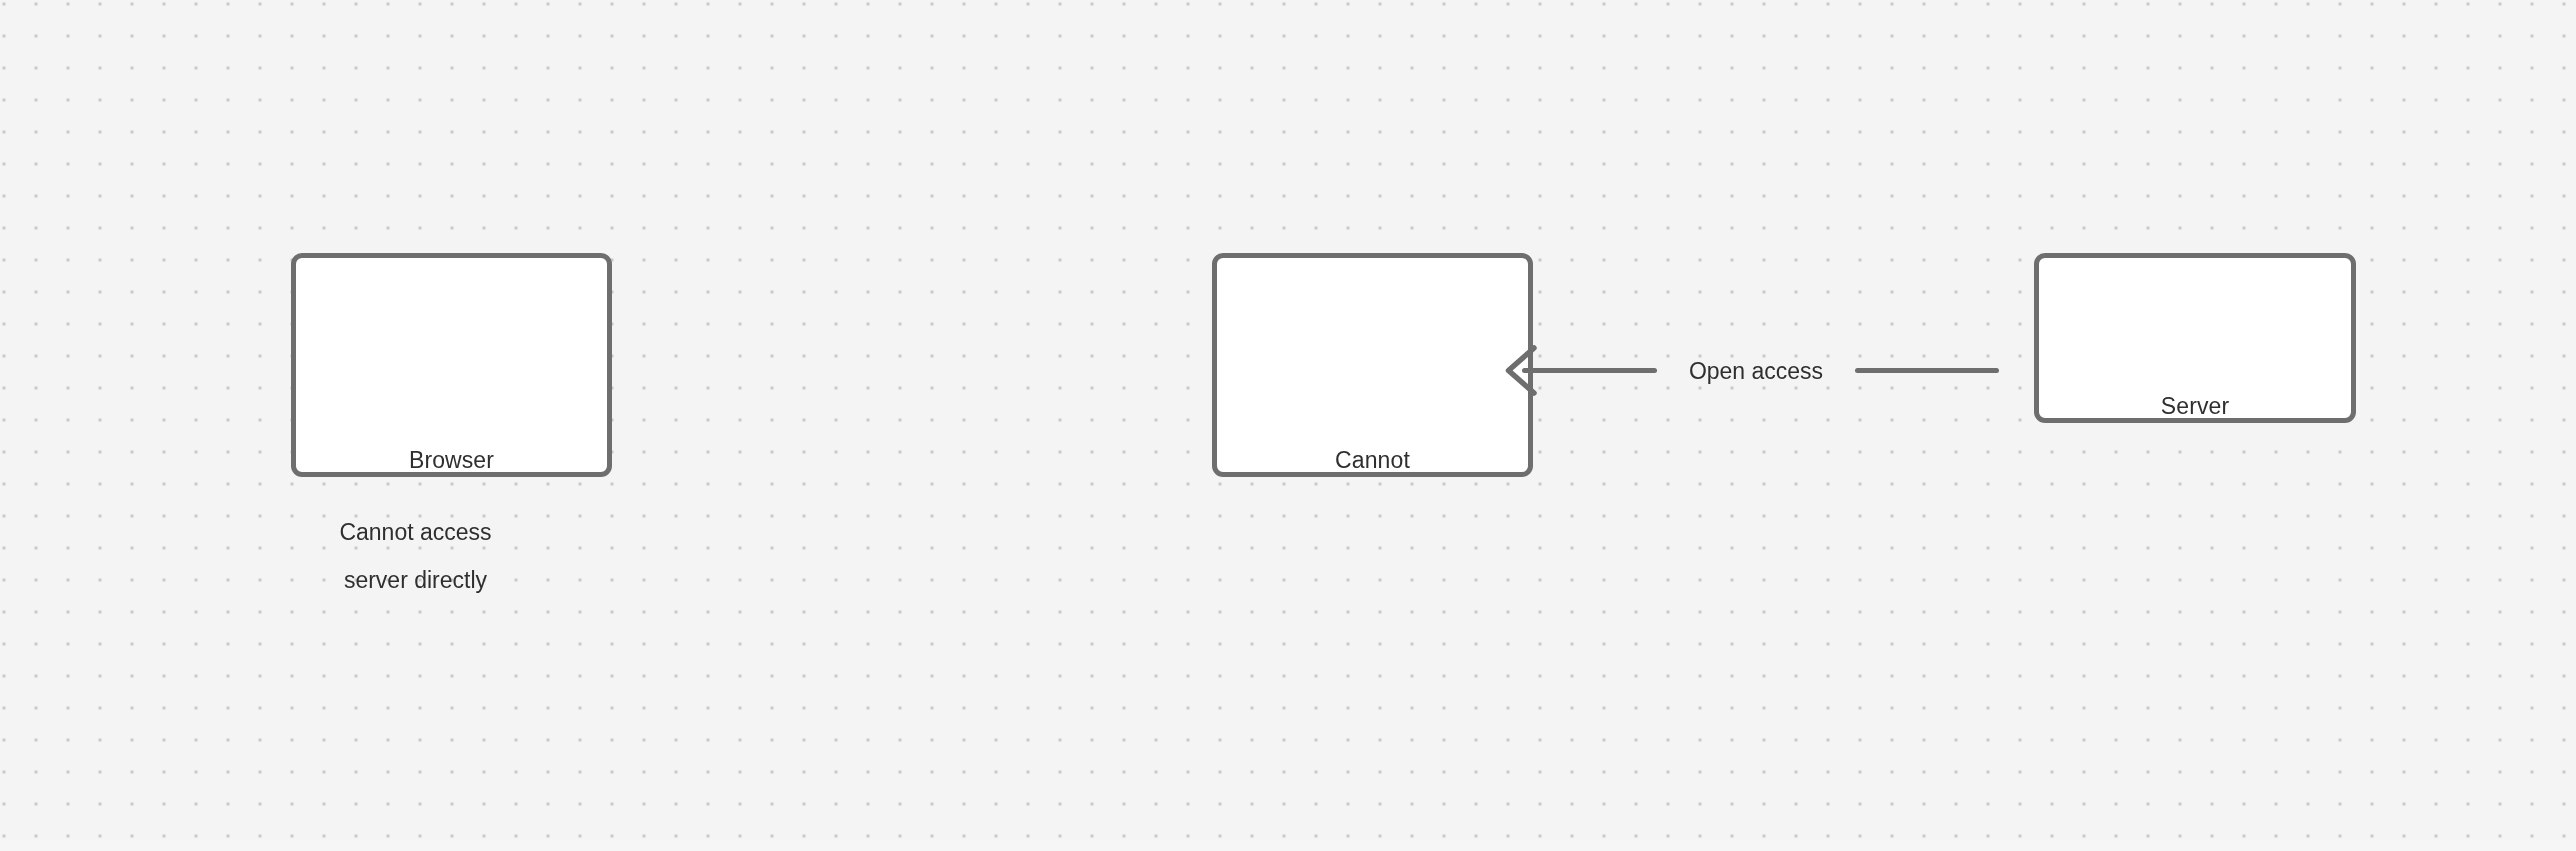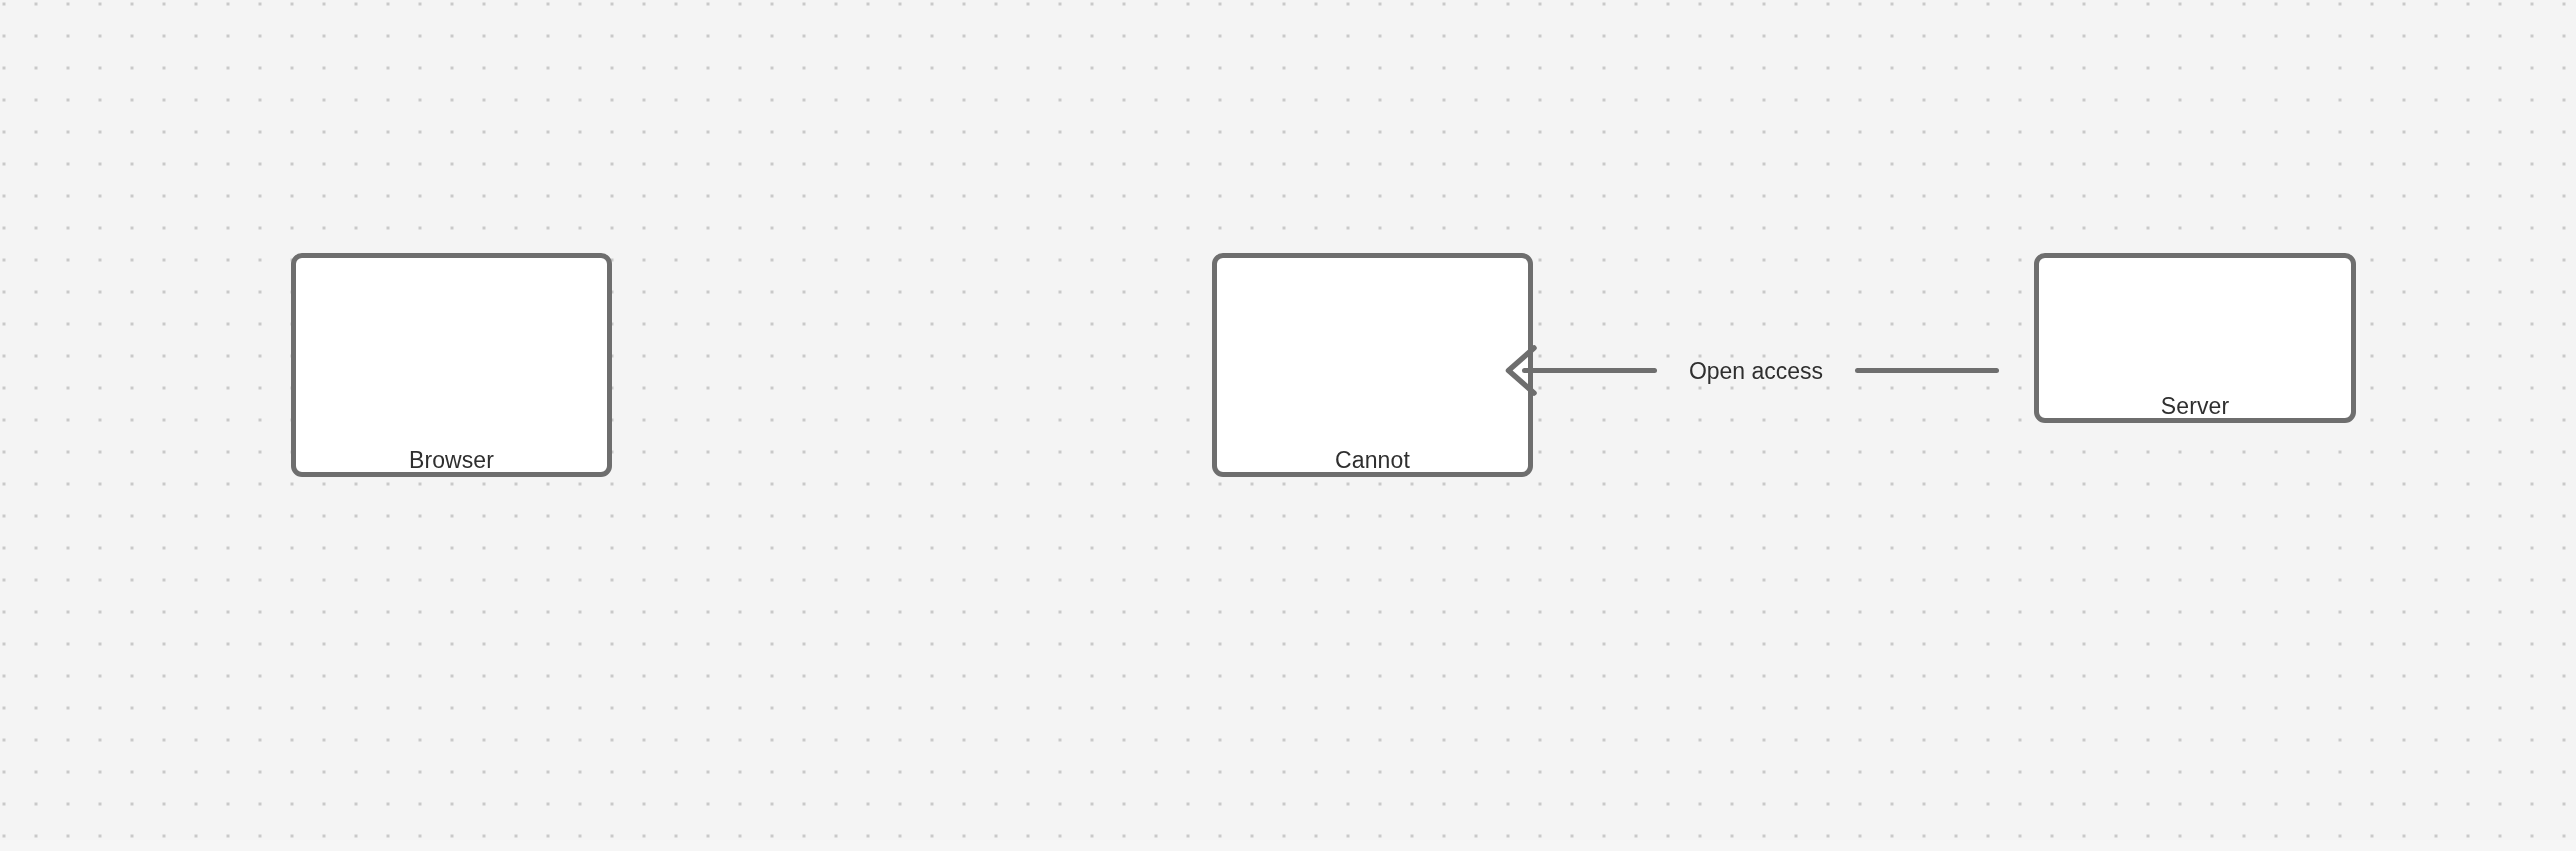--- a/index.html
+++ b/index.html
@@ -103,20 +103,24 @@
 </style>
 </head>
 <body>
 
 <div id="canvas">
 
   <div class="node" id="node-browser">
     <span class="node-label">Browser</span>
   </div>
 
+  <div id="browser-caption">
+    <div>Cannot access</div>
+    <div>server directly</div>
+  </div>
 
   <div class="node" id="node-gateway">
     <span class="node-label">Cannot</span>
   </div>
 
   <div class="node" id="node-server">
     <span class="node-label">Server</span>
   </div>
 
   <div id="edge-arrowhead">

